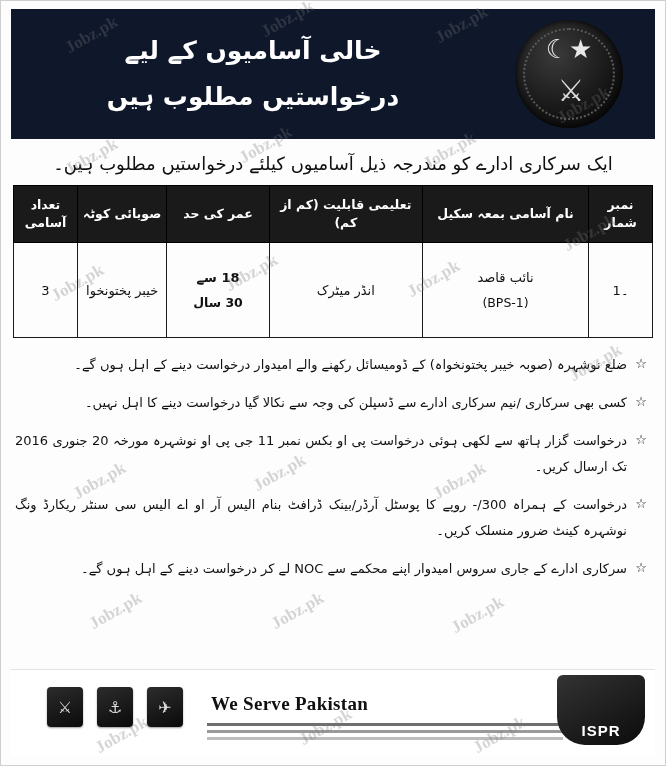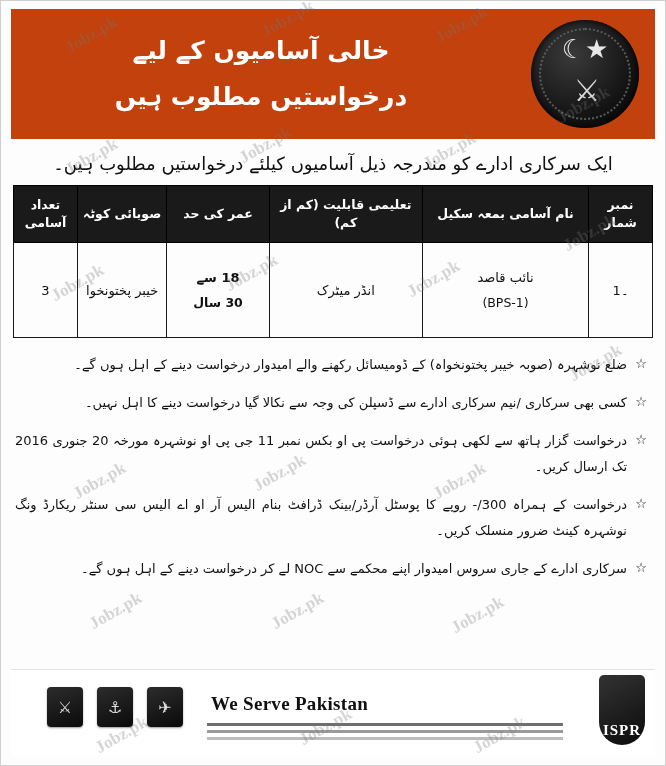--- a/index.html
+++ b/index.html
@@ -23,26 +23,26 @@
     box-sizing: border-box;
     border: 1px solid #cfcfcf;
     overflow: hidden;
   }
 
   
   .header {
     position: relative;
     margin: 8px 10px 0 10px;
     height: 130px;
-    background: #c2410c;
+    background: #0f172a;
     display: flex;
     align-items: center;
     justify-content: flex-end;
     box-sizing: border-box;
-    padding-right: 8px;
+    padding-right: 24px;
   }
   .header-text {
     flex: 1;
     text-align: center;
     color: #ffffff;
     direction: rtl;
     padding-right: 20px;
   }
   .header-line {
     font-size: 25px;
@@ -220,31 +220,31 @@
     height: 3px;
     background: #8a8a8a;
   }
   .stripe.s1 { top: 2px;  background:#6f6f6f; }
   .stripe.s2 { top: 9px;  background:#9a9a9a; }
   .stripe.s3 { top: 16px; background:#bdbdbd; }
   .ispr-badge {
     position: absolute;
     right: 10px;
     top: 6px;
-    width: 46px;
+    width: 88px;
     height: 70px;
     background: linear-gradient(150deg,#333,#0b0b0b);
     border-radius: 6px 6px 28px 28px;
     color: #fff;
     display: flex;
     align-items: flex-end;
     justify-content: center;
     padding-bottom: 6px;
     box-sizing: border-box;
-    font-family: Liberation Serif, serif;
+    font-family: Liberation Sans, sans-serif;
     font-size: 15px;
     font-weight: bold;
     letter-spacing: 1px;
   }
 
   
   .wm {
     position: absolute;
     font-family: "Liberation Serif", serif;
     font-size: 17px;

